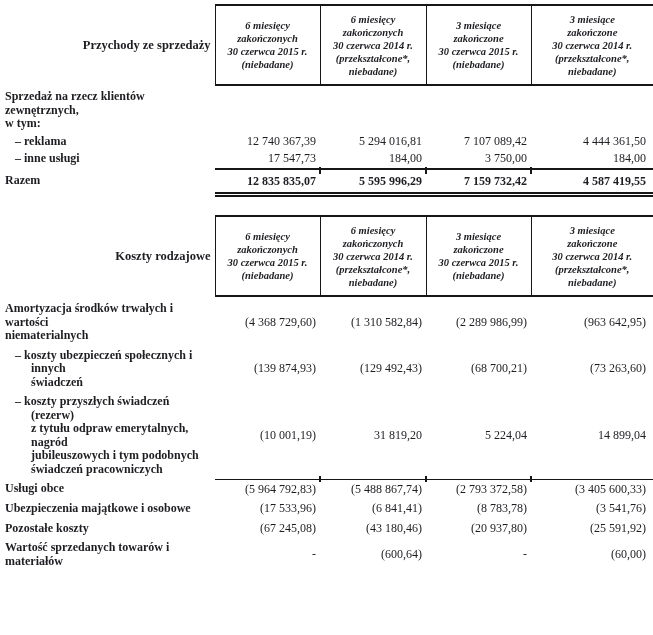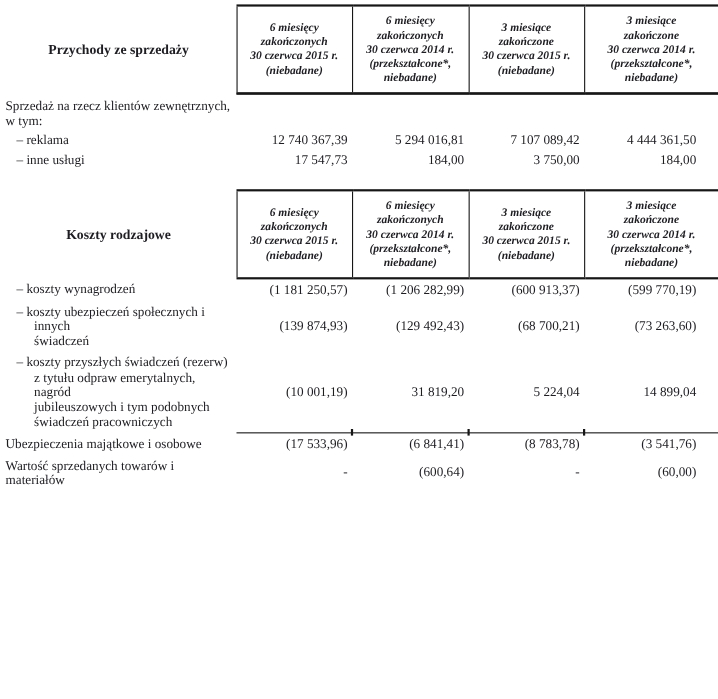--- a/index.html
+++ b/index.html
@@ -12,43 +12,44 @@
   .sheet{padding:4px 0 0 5px;}
   table{border-collapse:collapse;table-layout:fixed;width:648px;}
   col.c-label{width:210px;}
   col.c-v1{width:105px;}
   col.c-v2{width:106px;}
   col.c-v3{width:105px;}
   col.c-v4{width:122px;}
   td,th{vertical-align:middle;position:relative;}
   
   th.title{
-    text-align:center;font-weight:bold;font-style:normal;
+    text-align:right;font-weight:bold;font-style:normal;
     font-size:12.5px;line-height:14px;padding:0 4px 0 0;
   }
   th.colhdr{
     font-weight:bold;font-style:italic;
     font-size:10.5px;line-height:13px;
     text-align:center;white-space:pre-line;
     border-top:2px solid #161616;
     border-bottom:2px solid #161616;
     border-left:1.5px solid #161616;
     height:68px;padding:5px 2px;
   }
   
   td.lbl{
     text-align:left;font-size:12px;line-height:13.5px;
     white-space:pre-line;vertical-align:top;
     padding:2px 2px 2px 0;
+    font-weight:bold;
   }
   td.val{
     text-align:right;font-size:12px;line-height:13.5px;
     padding:2px 4px 2px 0;
   }
-  td.val.last{padding-right:20px;}
+  td.val.last{padding-right:7px;}
   tr.first td{padding-top:5px;}
   td.lbl.sub{padding-left:26px;text-indent:-16px;}
   table.costs td{padding-top:3px;padding-bottom:3px;}
   table.costs tr.first td{padding-top:6px;}
   
   tr.rule-below td.val{border-bottom:1.5px solid #161616;}
   tr.total td{font-weight:bold;padding-top:5px;padding-bottom:4px;}
   tr.total td.val{
     border-top:2px solid #161616;
     border-bottom:5px double #161616;
@@ -116,20 +117,27 @@
         <td class="val">7 107 089,42</td>
         <td class="val last">4 444 361,50</td>
       </tr>
       <tr>
         <td class="lbl sub">– inne usługi</td>
         <td class="val">17 547,73</td>
         <td class="val">184,00</td>
         <td class="val">3 750,00</td>
         <td class="val last">184,00</td>
       </tr>
+      <tr class="total">
+        <td class="lbl">Razem</td>
+        <td class="val">12 835 835,07</td>
+        <td class="val tick">5 595 996,29</td>
+        <td class="val tick">7 159 732,42</td>
+        <td class="val tick last">4 587 419,55</td>
+      </tr>
     </tbody>
   </table>
 
   <table class="costs">
     <colgroup>
       <col class="c-label">
         <col class="c-v1">
         <col class="c-v2">
         <col class="c-v3">
         <col class="c-v4">
@@ -151,53 +159,68 @@
 30 czerwca 2015 r.
 (niebadane)</th>
         <th class="colhdr">3 miesiące
 zakończone
 30 czerwca 2014 r.
 (przekształcone*,
 niebadane)</th>
       </tr>
     </thead>
     <tbody>
-      <tr>
-        <td class="lbl sub">– koszty wynagrodzeń</td>
-        <td class="val">(1 181 250,57)</td>
-        <td class="val">(1 206 282,99)</td>
-        <td class="val">(600 913,37)</td>
-        <td class="val last">(599 770,19)</td>
+      <tr class="first">
+        <td class="lbl">Amortyzacja środków trwałych i wartości
+niematerialnych</td>
+        <td class="val">(4 368 729,60)</td>
+        <td class="val">(1 310 582,84)</td>
+        <td class="val">(2 289 986,99)</td>
+        <td class="val last">(963 642,95)</td>
       </tr>
       <tr>
         <td class="lbl sub">– koszty ubezpieczeń społecznych i innych
 świadczeń</td>
         <td class="val">(139 874,93)</td>
         <td class="val">(129 492,43)</td>
         <td class="val">(68 700,21)</td>
         <td class="val last">(73 263,60)</td>
       </tr>
       <tr class="rule-below">
         <td class="lbl sub">– koszty przyszłych świadczeń (rezerw)
 z tytułu odpraw emerytalnych, nagród
 jubileuszowych i tym podobnych
 świadczeń pracowniczych</td>
         <td class="val">(10 001,19)</td>
         <td class="val tick">31 819,20</td>
         <td class="val tick">5 224,04</td>
         <td class="val tick last">14 899,04</td>
       </tr>
       <tr>
+        <td class="lbl">Usługi obce</td>
+        <td class="val">(5 964 792,83)</td>
+        <td class="val">(5 488 867,74)</td>
+        <td class="val">(2 793 372,58)</td>
+        <td class="val last">(3 405 600,33)</td>
+      </tr>
+      <tr>
         <td class="lbl">Ubezpieczenia majątkowe i osobowe</td>
         <td class="val">(17 533,96)</td>
         <td class="val">(6 841,41)</td>
         <td class="val">(8 783,78)</td>
         <td class="val last">(3 541,76)</td>
       </tr>
       <tr>
+        <td class="lbl">Pozostałe koszty</td>
+        <td class="val">(67 245,08)</td>
+        <td class="val">(43 180,46)</td>
+        <td class="val">(20 937,80)</td>
+        <td class="val last">(25 591,92)</td>
+      </tr>
+      <tr>
         <td class="lbl">Wartość sprzedanych towarów i materiałów</td>
         <td class="val">-</td>
         <td class="val">(600,64)</td>
         <td class="val">-</td>
         <td class="val last">(60,00)</td>
       </tr>
 
     </tbody>
   </table>
 

